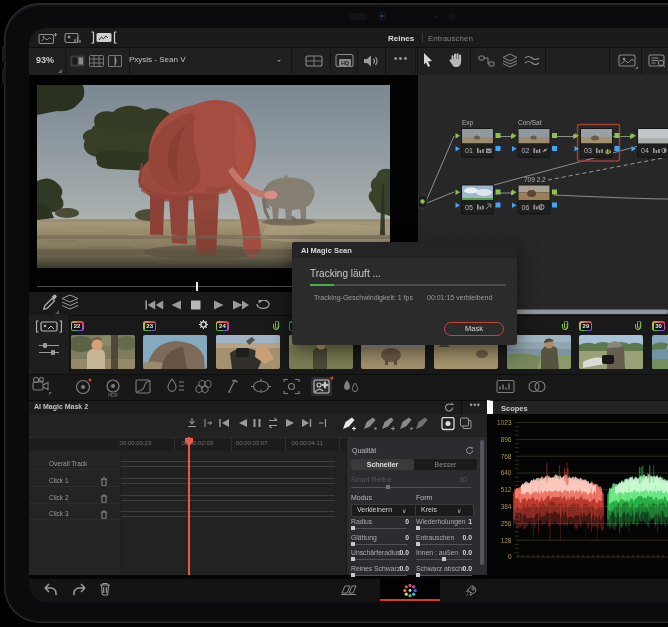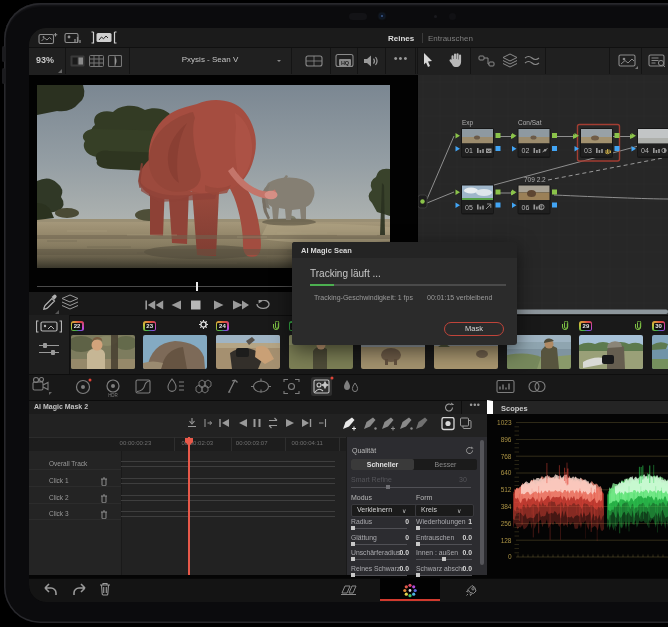--- a/index.html
+++ b/index.html
@@ -56,21 +56,21 @@
 <svg class="a" style="left:41px;top:26px" width="52" height="14" viewBox="0 0 52 14">
       <rect x="0.5" y="1.5" width="14" height="11" rx="1" fill="#3a3a3a"></rect>
       <rect x="2.5" y="3.5" width="5" height="7" fill="#1a1a1a"></rect>
       <rect x="8.5" y="3.5" width="4.5" height="7" fill="#8a8a8a"></rect>
       <rect x="19.5" y="1.5" width="14" height="11" rx="1" fill="none" stroke="#777" stroke-width="1"></rect>
       <path d="M19.5,5 h14 M19.5,9 h14 M24,1.5 v11 M29,1.5 v11" stroke="#777" stroke-width="1"></path>
       <rect x="38.5" y="1.5" width="13" height="11" rx="1" fill="none" stroke="#777" stroke-width="1.1"></rect>
       <path d="M45,1.5 v11" stroke="#777" stroke-width="1"></path>
       <path d="M45,2.5 a8,8 0 0 1 0,9 z" fill="#999"></path>
     </svg>
-<div class="a" style="left:100px;top:27px;width:162px;text-align:center;font-size:8px;color:#c4c4c4;">Pxysis - Sean V</div>
+<div class="a" style="left:100px;top:27px;width:162px;font-size:8px;color:#c4c4c4;">Pxysis - Sean V</div>
 <div class="a" style="left:248px;top:31.5px;width:0;height:0;border-left:2.5px solid transparent;border-right:2.5px solid transparent;border-top:2.5px solid #888;"></div>
 <svg class="a" style="left:276px;top:26px" width="18" height="14" viewBox="0 0 18 14">
       <rect x="1" y="2" width="16" height="10" rx="2" fill="none" stroke="#8a8a8a" stroke-width="1.1"></rect>
       <path d="M9,2 v10 M1,7 h16" stroke="#8a8a8a" stroke-width="0.8"></path>
     </svg>
 <svg class="a" style="left:306px;top:25px" width="20" height="16" viewBox="0 0 20 16">
       <rect x="1" y="1.5" width="17" height="12" rx="2" fill="none" stroke="#8a8a8a" stroke-width="1.1"></rect>
       <rect x="4" y="6" width="12" height="7" rx="1" fill="#8a8a8a"></rect>
       <text x="10" y="11.6" font-size="5.5" font-weight="bold" fill="#1f1f1f" text-anchor="middle" font-family="Liberation Sans">HQ</text>
     </svg>

